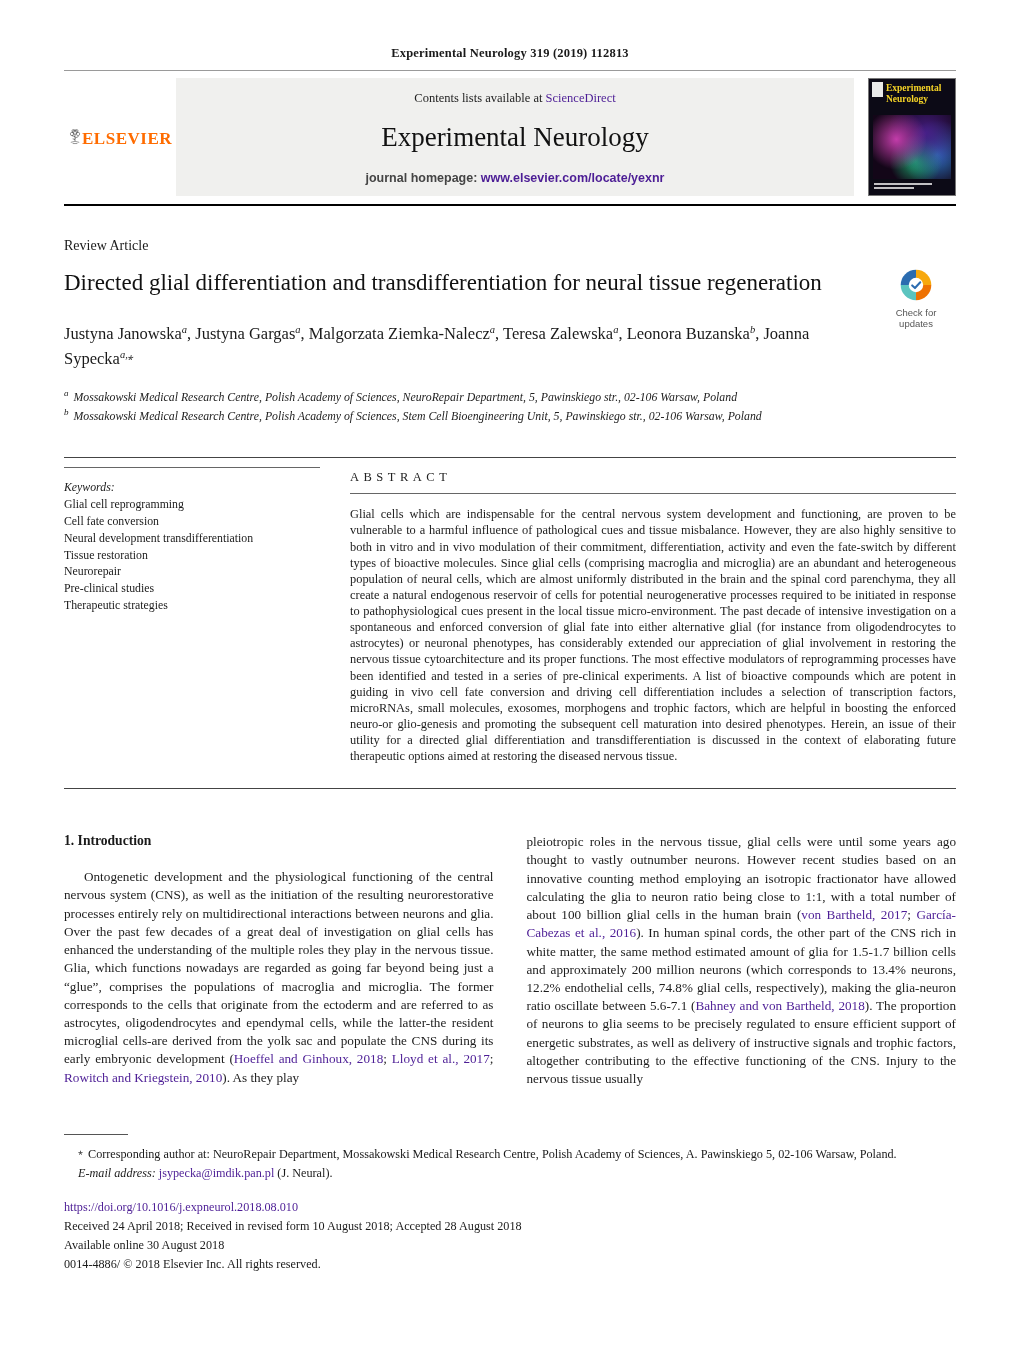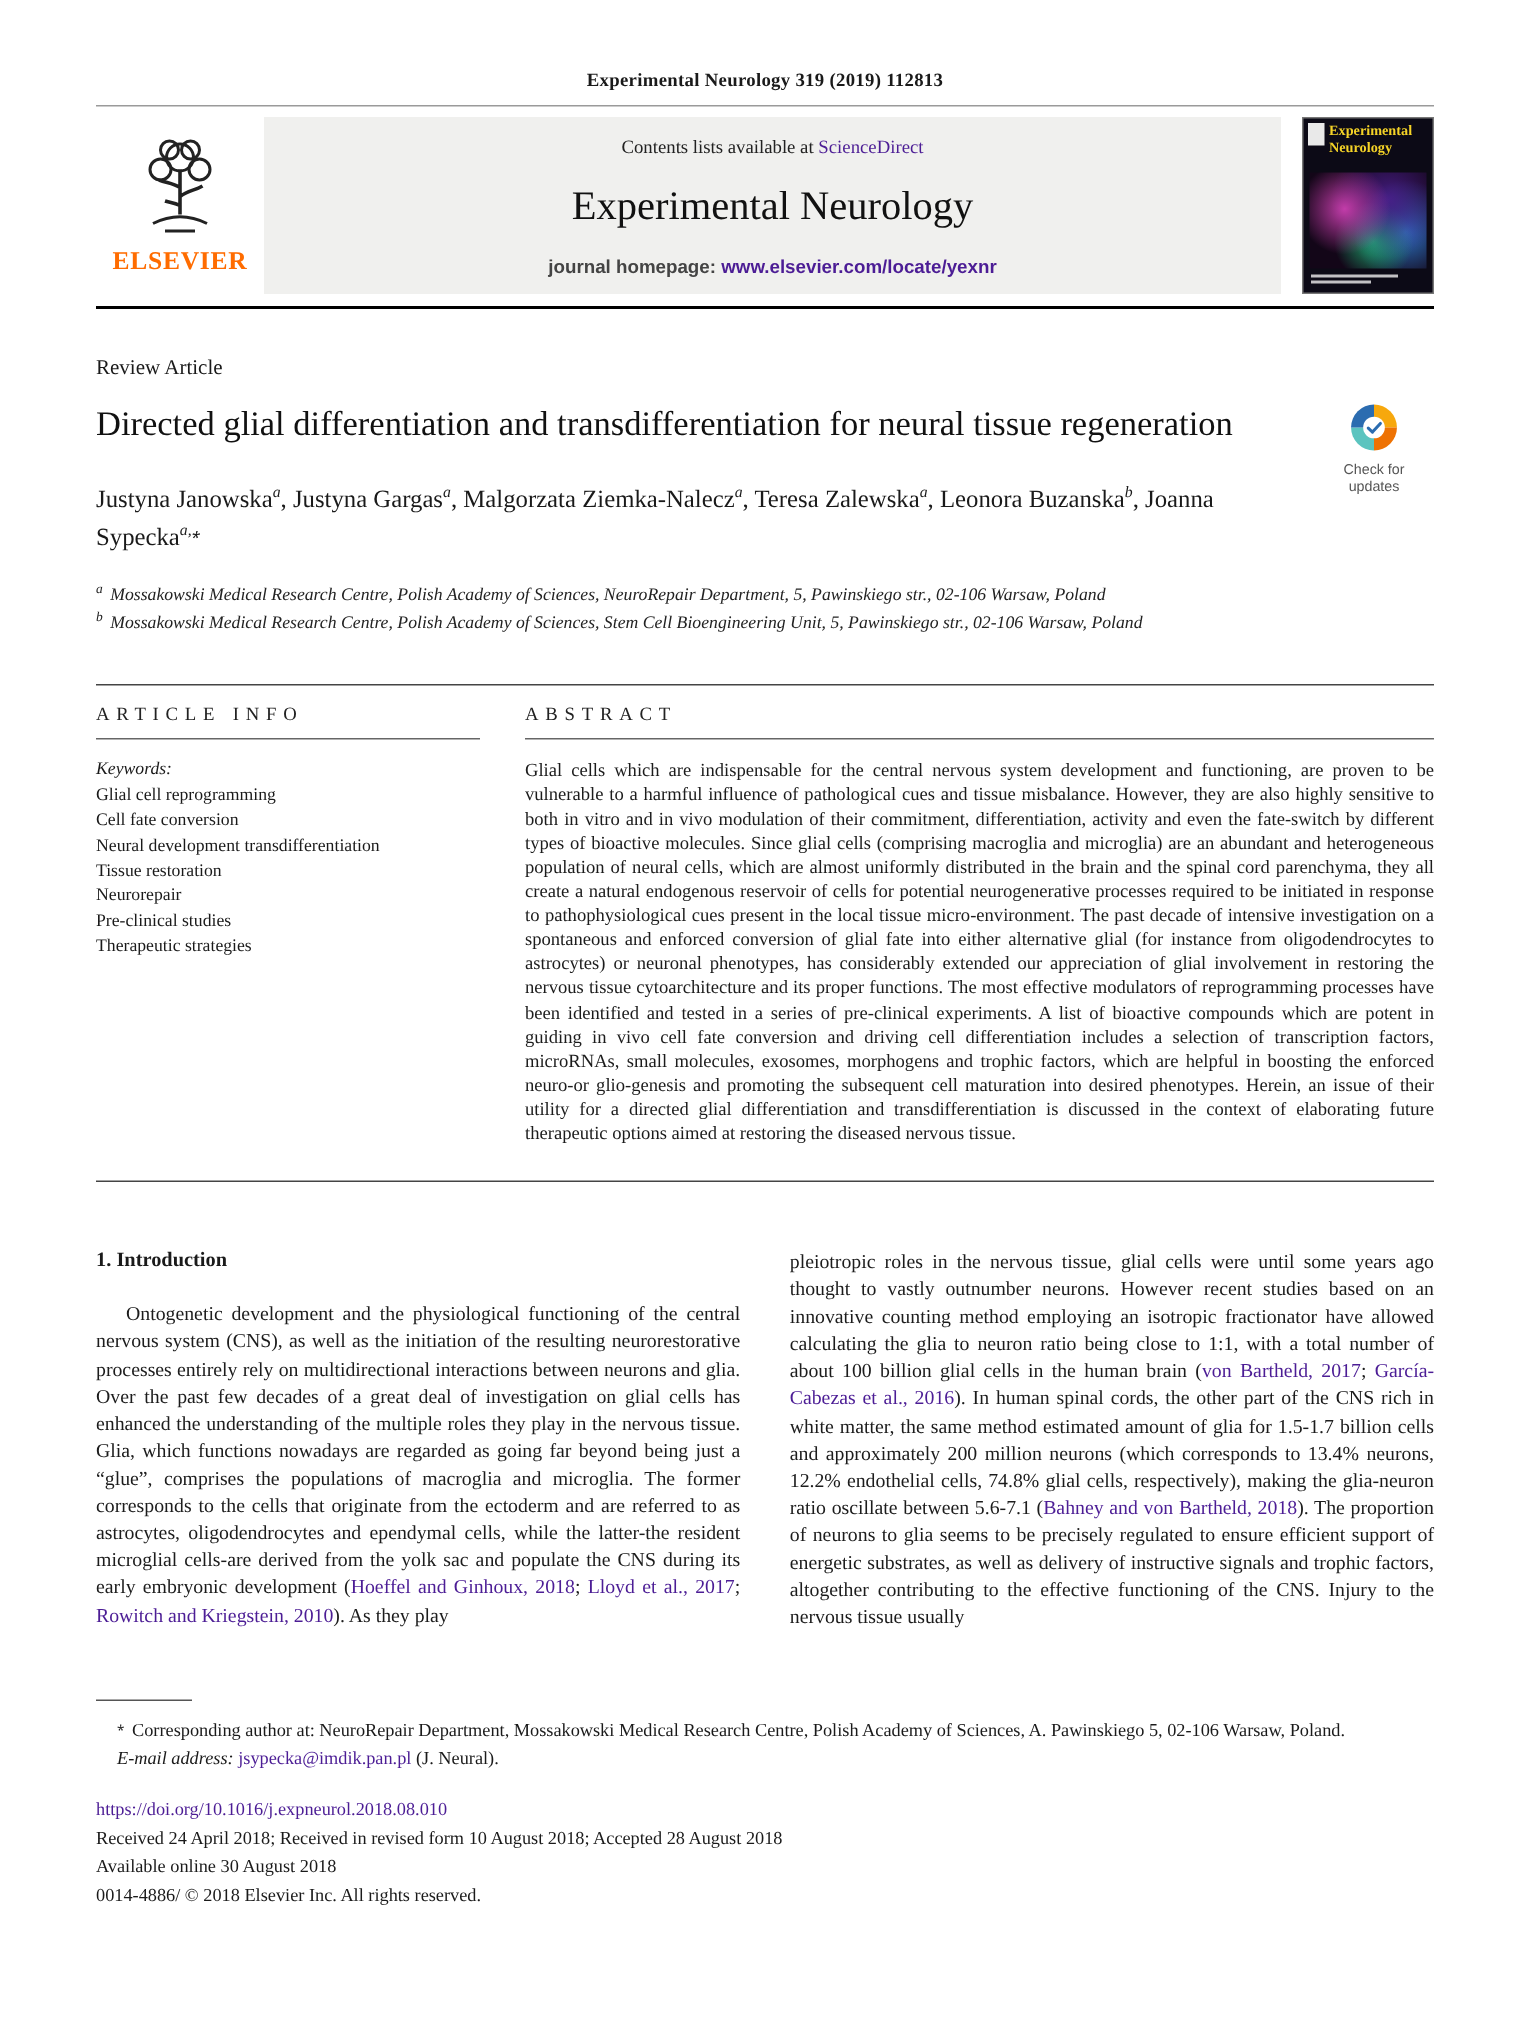--- a/index.html
+++ b/index.html
@@ -4,21 +4,21 @@
 <style>
   * { margin:0; padding:0; box-sizing:border-box; }
   html,body { background:#ffffff; }
   body { font-family:"Liberation Serif", serif; color:#1a1a1a; }
   .page { width:1020px; min-height:1359px; margin:0 auto; padding:46px 64px 28px 64px; position:relative; background:#fff; }
 
   
   .top-citation { text-align:center; font-size:12.5px; letter-spacing:0.2px; margin-bottom:9px;font-weight:bold; }
   .thin-rule { border-top:1px solid #9a9a9a; }
   .masthead { display:flex; align-items:stretch; margin-top:7px; }
-  .publisher { width:112px; display:flex; flex-direction:column; align-items:center; justify-content:center; padding:2px 4px; }
+  .publisher { width:112px; display:flex; flex-direction:row; align-items:center; justify-content:center; padding:2px 4px; }
   .tree-svg { width:64px; height:70px; }
   .publisher-name { color:#ff6c00; font-weight:bold; font-size:17px; letter-spacing:0.5px; margin-top:3px; }
   .mast-center { flex:1; background:#f0f0ee; text-align:center; padding:13px 10px 11px; display:flex; flex-direction:column; justify-content:space-between; }
   .contents-line { font-size:12.5px; color:#222; }
   .journal-title { font-size:27px; color:#111; margin:8px 0 10px; }
   .homepage-line { font-family:"Liberation Sans", sans-serif; font-size:12.5px; font-weight:bold; color:#444; }
   a.link, a.cite { color:#4c1d95; text-decoration:none; cursor:pointer; }
   .cover { width:88px; height:118px; margin-left:14px; background:#0c0a16; position:relative; overflow:hidden; border:1px solid #777; flex-shrink:0; cursor:pointer; }
   .cover-corner { position:absolute; left:3px; top:3px; width:11px; height:15px; background:#e9e9e9; }
   .cover-title { position:absolute; left:17px; top:4px; right:3px; color:#f5d327; font-weight:bold; font-size:9.5px; line-height:1.12; text-align:left; }
@@ -141,21 +141,20 @@
     <span class="author"><span>Justyna Janowska</span><sup>a</sup><span>, </span></span><span class="author"><span>Justyna Gargas</span><sup>a</sup><span>, </span></span><span class="author"><span>Malgorzata Ziemka-Nalecz</span><sup>a</sup><span>, </span></span><span class="author"><span>Teresa Zalewska</span><sup>a</sup><span>, </span></span><span class="author"><span>Leonora Buzanska</span><sup>b</sup><span>, </span></span><span class="author"><span>Joanna Sypecka</span><sup>a,⁎</sup><span></span></span>
   </div>
 
   <div class="affiliations">
     <div class="affil"><sup>a</sup><span> Mossakowski Medical Research Centre, Polish Academy of Sciences, NeuroRepair Department, 5, Pawinskiego str., 02-106 Warsaw, Poland</span></div>
     <div class="affil"><sup>b</sup><span> Mossakowski Medical Research Centre, Polish Academy of Sciences, Stem Cell Bioengineering Unit, 5, Pawinskiego str., 02-106 Warsaw, Poland</span></div>
   </div>
 
   <div class="info-abstract">
     <div class="info-col">
-      <div class="sec-head">ARTICLE INFO</div>
       <div class="sec-rule"></div>
       <div class="kw-label">Keywords:</div>
       <ul class="kw-list">
         <li>Glial cell reprogramming</li>
         <li>Cell fate conversion</li>
         <li>Neural development transdifferentiation</li>
         <li>Tissue restoration</li>
         <li>Neurorepair</li>
         <li>Pre-clinical studies</li>
         <li>Therapeutic strategies</li>

